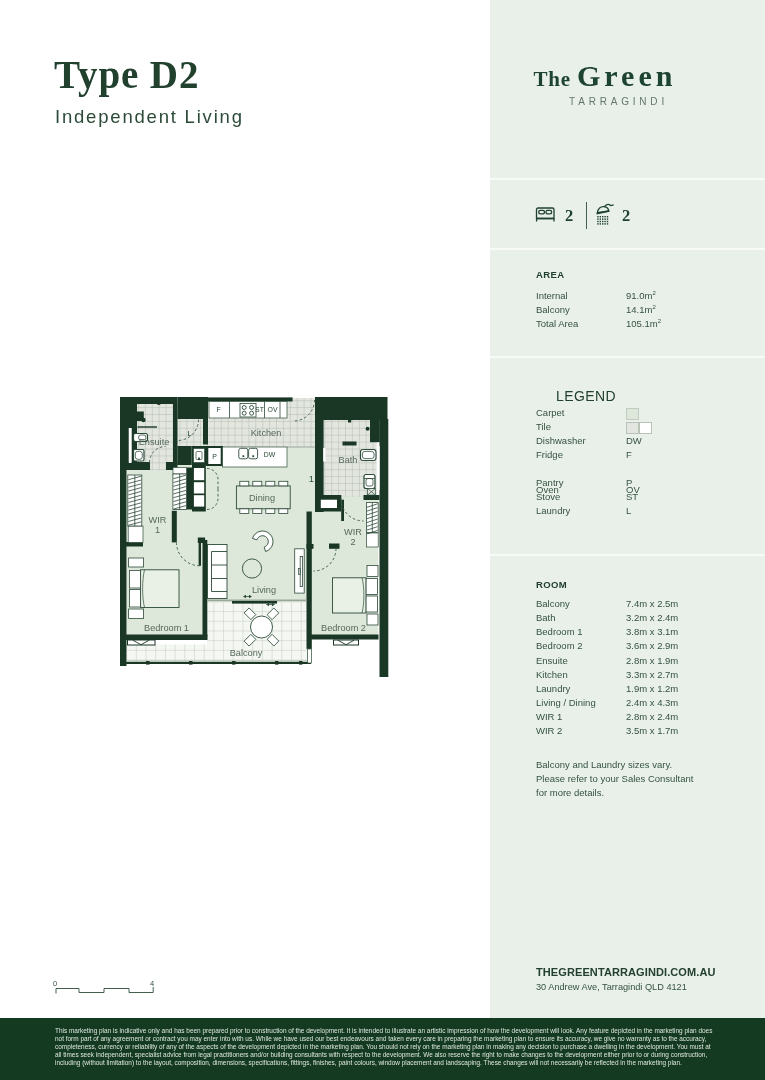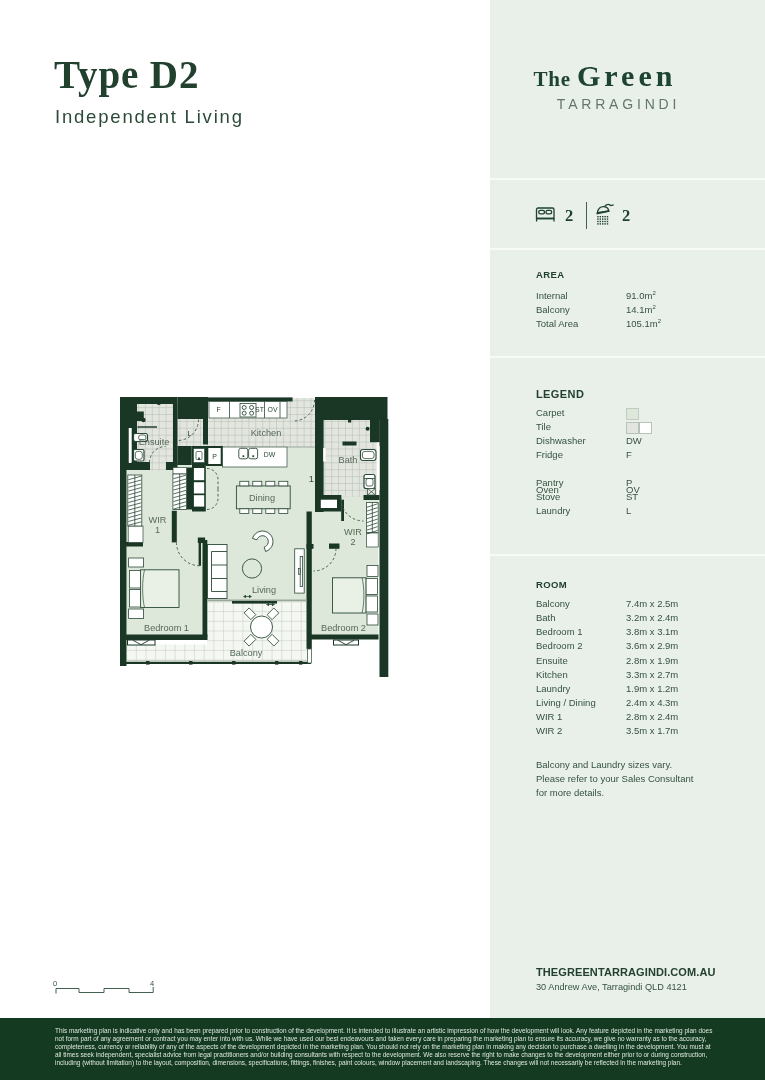--- a/index.html
+++ b/index.html
@@ -16,21 +16,21 @@
 <body>
 
 <div class="abs serif" style="left:54px;top:52px;font-size:39px;font-weight:bold;color:#21402e;letter-spacing:0.9px;">Type D2</div>
 <div class="abs" style="left:55px;top:106px;font-size:18.5px;color:#2b4a37;letter-spacing:1.8px;">Independent Living</div>
 
 <div class="abs sidebar"></div>
 
 <div class="abs" style="left:490px;top:59px;width:230px;text-align:center;color:#1d4331;">
   <span class="serif" style="font-size:21px;font-weight:bold;letter-spacing:0.8px;">The </span><span class="serif" style="font-size:30px;font-weight:bold;letter-spacing:4px;">Green</span>
 </div>
-<div class="abs" style="left:496px;top:96px;width:245px;text-align:center;font-size:14px;letter-spacing:3.8px;color:#64786a;">TARRAGINDI</div>
+<div class="abs" style="left:496px;top:96px;width:245px;text-align:center;font-size:10px;letter-spacing:3.8px;color:#64786a;">TARRAGINDI</div>
 
 <div class="abs divider" style="top:178px;"></div>
 <div class="abs divider" style="top:248px;"></div>
 <div class="abs divider" style="top:356px;"></div>
 <div class="abs divider" style="top:554px;"></div>
 
 <div class="abs" style="left:535px;top:202px;width:120px;height:28px;">
   <svg width="120" height="28" viewBox="0 0 120 28">
 
     <g fill="none" stroke="#1e4130" stroke-width="1.3">
@@ -79,21 +79,21 @@
 
     <text x="87" y="19" font-family="Liberation Serif,serif" font-size="16.5" font-weight="bold" fill="#1e4130">2</text>
   </svg>
 </div>
 
 <div class="abs" style="left:536px;top:269px;font-size:9.5px;font-weight:bold;letter-spacing:0.4px;color:#21402e;">AREA</div>
 <div class="row" style="top:290px;">Internal<span class="val">91.0m<sup>2</sup></span></div>
 <div class="row" style="top:304px;">Balcony<span class="val">14.1m<sup>2</sup></span></div>
 <div class="row" style="top:318px;">Total Area<span class="val">105.1m<sup>2</sup></span></div>
 
-<div class="abs" style="left:536px;top:388px;font-size:11px;font-weight:bold;letter-spacing:0.4px;color:#21402e;">LEGEND</div>
+<div class="abs" style="left:556px;top:388px;font-size:14px;font-weight:normal;letter-spacing:0.4px;color:#21402e;">LEGEND</div>
 <div class="row" style="top:407px;">Carpet</div>
 <div class="abs" style="left:626px;top:407.5px;width:10.5px;height:10.5px;background:#dde8da;border:0.8px solid #c2cbc0;"></div>
 <div class="row" style="top:421px;">Tile</div>
 <div class="abs" style="left:626px;top:421.5px;width:10.5px;height:10.5px;background:#e3e5e0;border:0.8px solid #b9c2b7;"></div>
 <div class="abs" style="left:639px;top:421.5px;width:10.5px;height:10.5px;background:#ffffff;border:0.8px solid #b9c2b7;"></div>
 <div class="row" style="top:435px;">Dishwasher<span class="val">DW</span></div>
 <div class="row" style="top:449px;">Fridge<span class="val">F</span></div>
 <div class="row" style="top:484px;">Oven<span class="val">OV</span></div>
 <div class="row" style="top:477px;">Pantry<span class="val">P</span></div>
 <div class="row" style="top:491px;">Stove<span class="val">ST</span></div>

